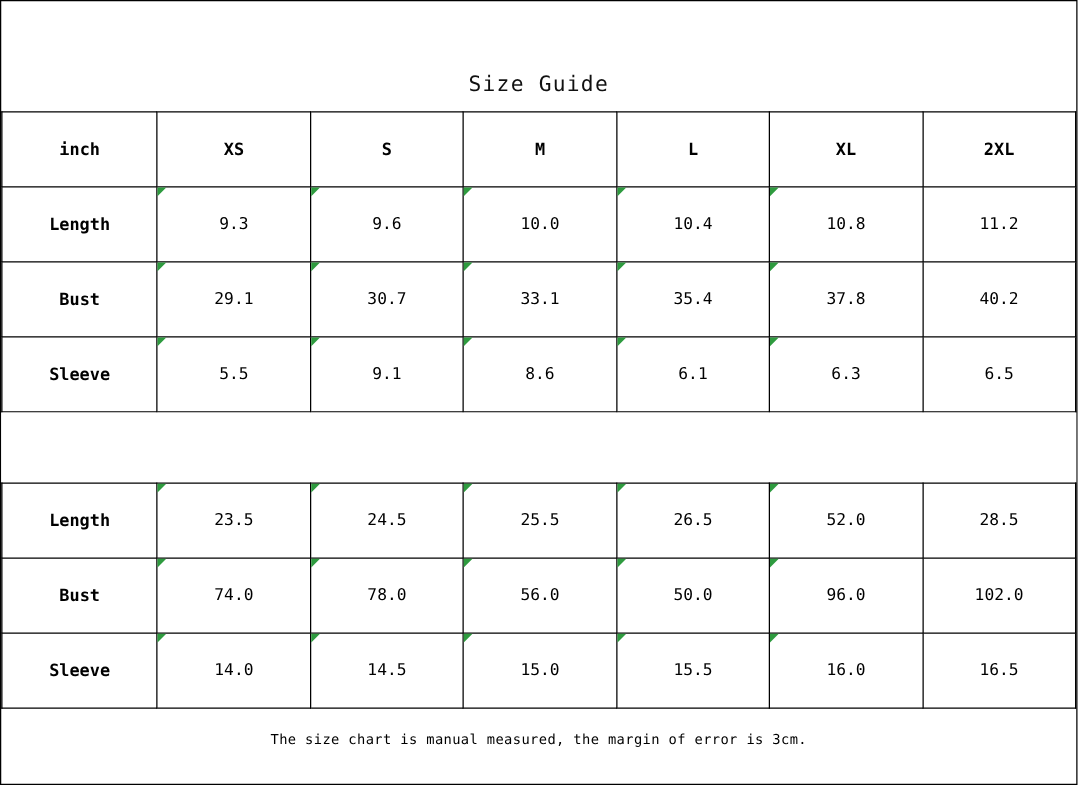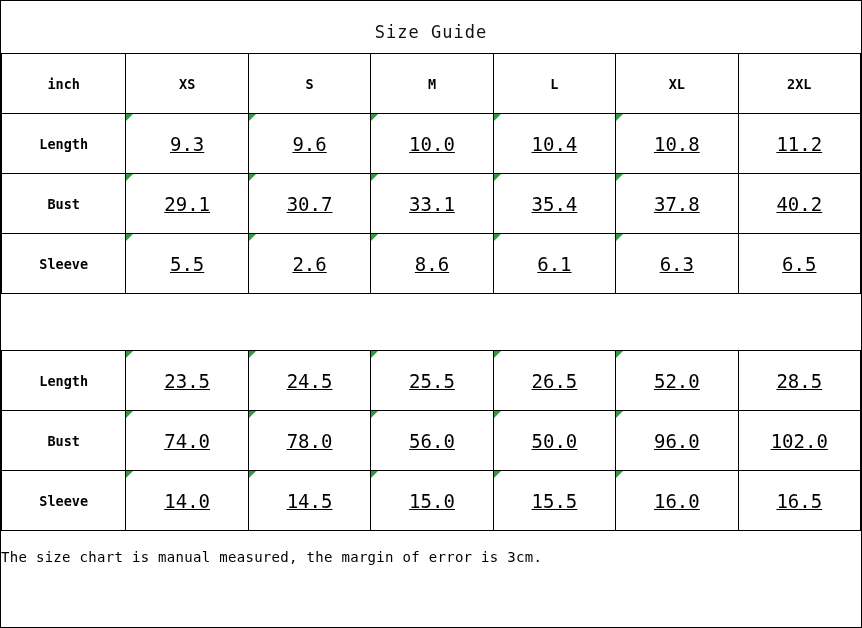--- a/index.html
+++ b/index.html
@@ -22,42 +22,42 @@
     border: 1px solid #000000;
     background: #ffffff;
   }
   .title {
     text-align: center;
     font-size: 17px;
     letter-spacing: 1px;
     padding-top: 21px;
     padding-bottom: 11px;
     color: #111111;
+    margin-top: 36px;
   }
   table.size-table {
     width: 860px;
     border-collapse: collapse;
     table-layout: fixed;
   }
   table.size-table td {
     border: 1px solid #000000;
     height: 57px;
     text-align: center;
     vertical-align: middle;
     font-size: 13px;
     position: relative;
   }
   table.size-table td.unit-cell,
   table.size-table td.row-head {
     font-weight: bold;
     font-size: 13.5px;
   }
   table.size-table td.val {
-    font-size: 19px;
-    text-decoration: underline;
+    font-size: 13px;
   }
   
   col.c0 { width: 124px; }
   col.cx { width: 122px; }
 
   
   td.mark::before {
     content: "";
     position: absolute;
     top: 0;
@@ -66,22 +66,22 @@
     height: 0;
     border-top: 7px solid #2e9b3f;
     border-right: 7px solid transparent;
   }
   .gap {
     height: 56px;
     width: 860px;
     background: #ffffff;
   }
   .footer {
-    text-align: left;
-    font-size: 14px;
+    text-align: center;
+    font-size: 11px;
     padding-top: 18px;
     letter-spacing: 0.3px;
   }
 </style>
 </head>
 <body>
 
 <div class="page">
 
   <div class="title">Size Guide</div>
@@ -120,21 +120,21 @@
         <td class="val mark">29.1</td>
         <td class="val mark">30.7</td>
         <td class="val mark">33.1</td>
         <td class="val mark">35.4</td>
         <td class="val mark">37.8</td>
         <td class="val">40.2</td>
       </tr>
       <tr>
         <td class="row-head">Sleeve</td>
         <td class="val mark">5.5</td>
-        <td class="val mark">2.6</td>
+        <td class="val mark">9.1</td>
         <td class="val mark">8.6</td>
         <td class="val mark">6.1</td>
         <td class="val mark">6.3</td>
         <td class="val">6.5</td>
       </tr>
     </tbody>
   </table>
 
   <div class="gap"></div>
 

